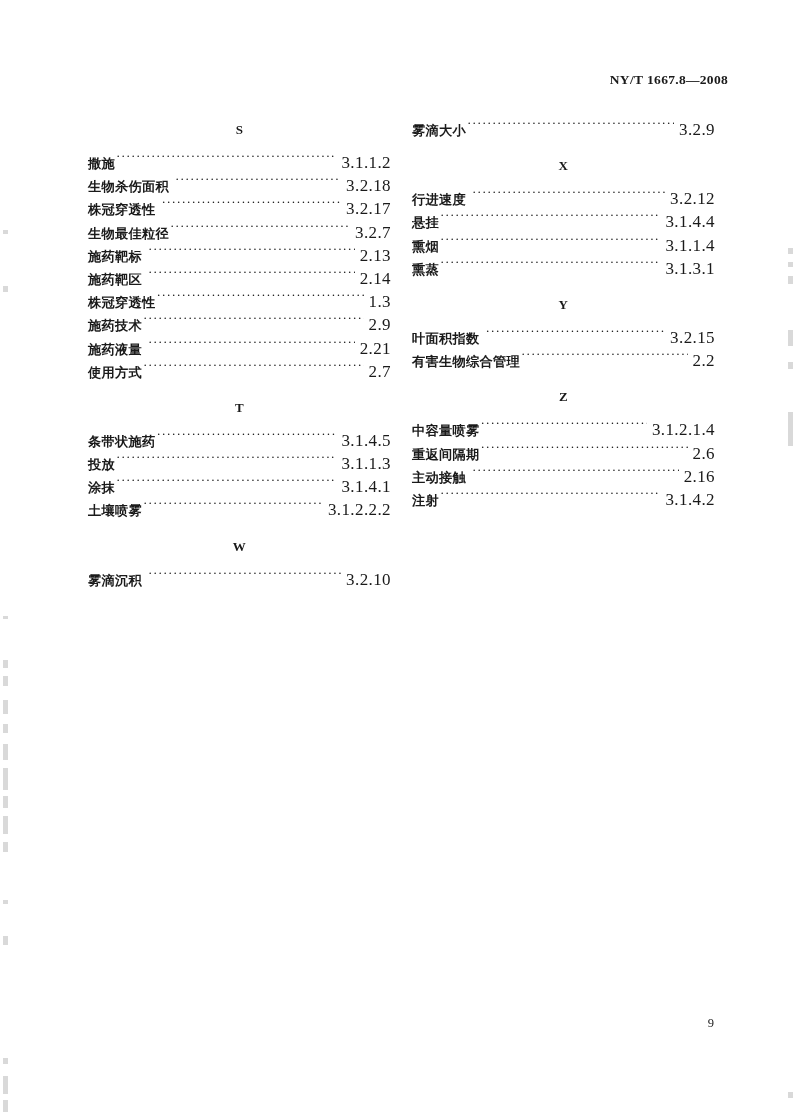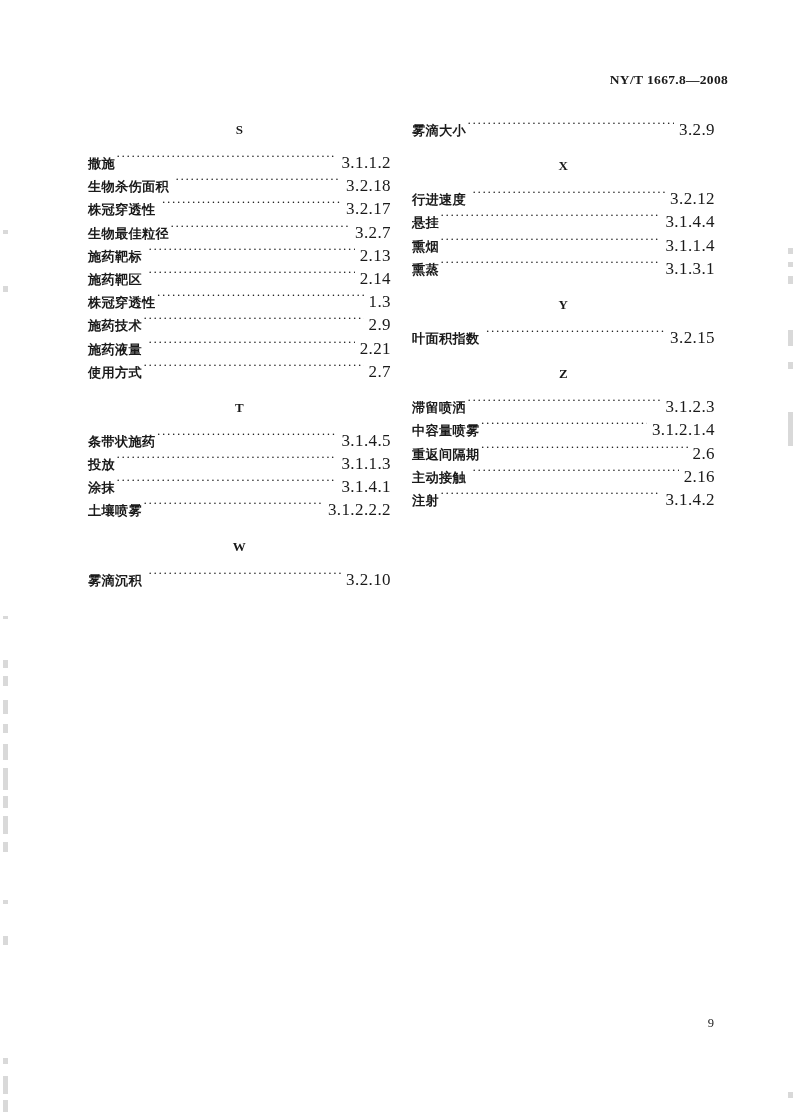--- a/index.html
+++ b/index.html
@@ -282,26 +282,26 @@
           <span class="term">熏蒸</span>
           <span class="leader"></span>
           <span class="clause">3.1.3.1</span>
         </div>
         <div class="section-letter section-gap-before section-gap-after">Y</div>
         <div class="entry spaced">
           <span class="term">叶面积指数</span>
           <span class="leader"></span>
           <span class="clause">3.2.15</span>
         </div>
+        <div class="entry">
+          <span class="term">有害生物综合管理</span>
+          <span class="leader"></span>
+          <span class="clause">2.2</span>
+        </div>
         <div class="section-letter section-gap-before section-gap-after">Z</div>
-        <div class="entry">
-          <span class="term">滞留喷洒</span>
-          <span class="leader"></span>
-          <span class="clause">3.1.2.3</span>
-        </div>
         <div class="entry">
           <span class="term">中容量喷雾</span>
           <span class="leader"></span>
           <span class="clause">3.1.2.1.4</span>
         </div>
         <div class="entry">
           <span class="term">重返间隔期</span>
           <span class="leader"></span>
           <span class="clause">2.6</span>
         </div>

